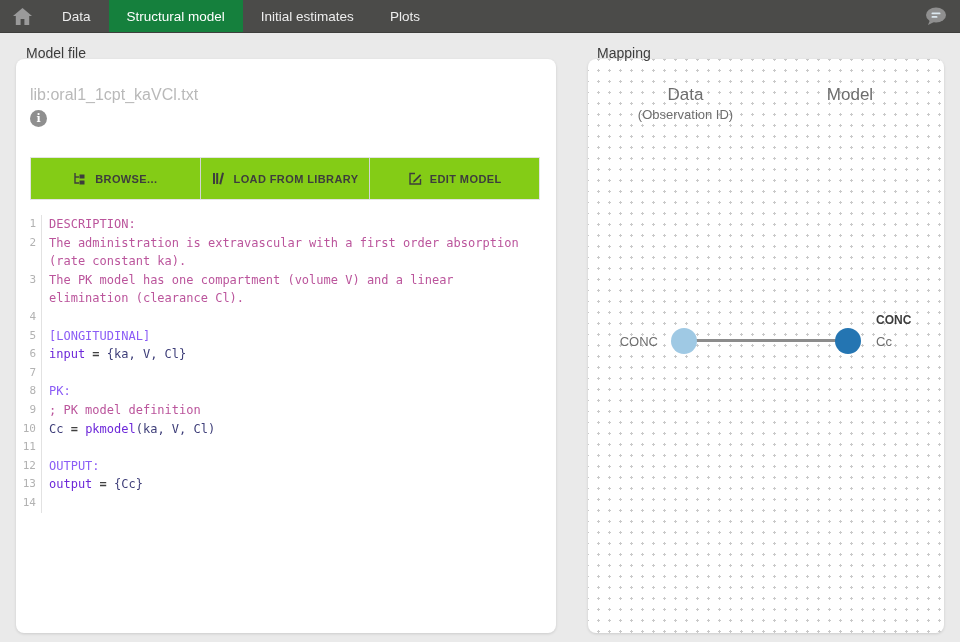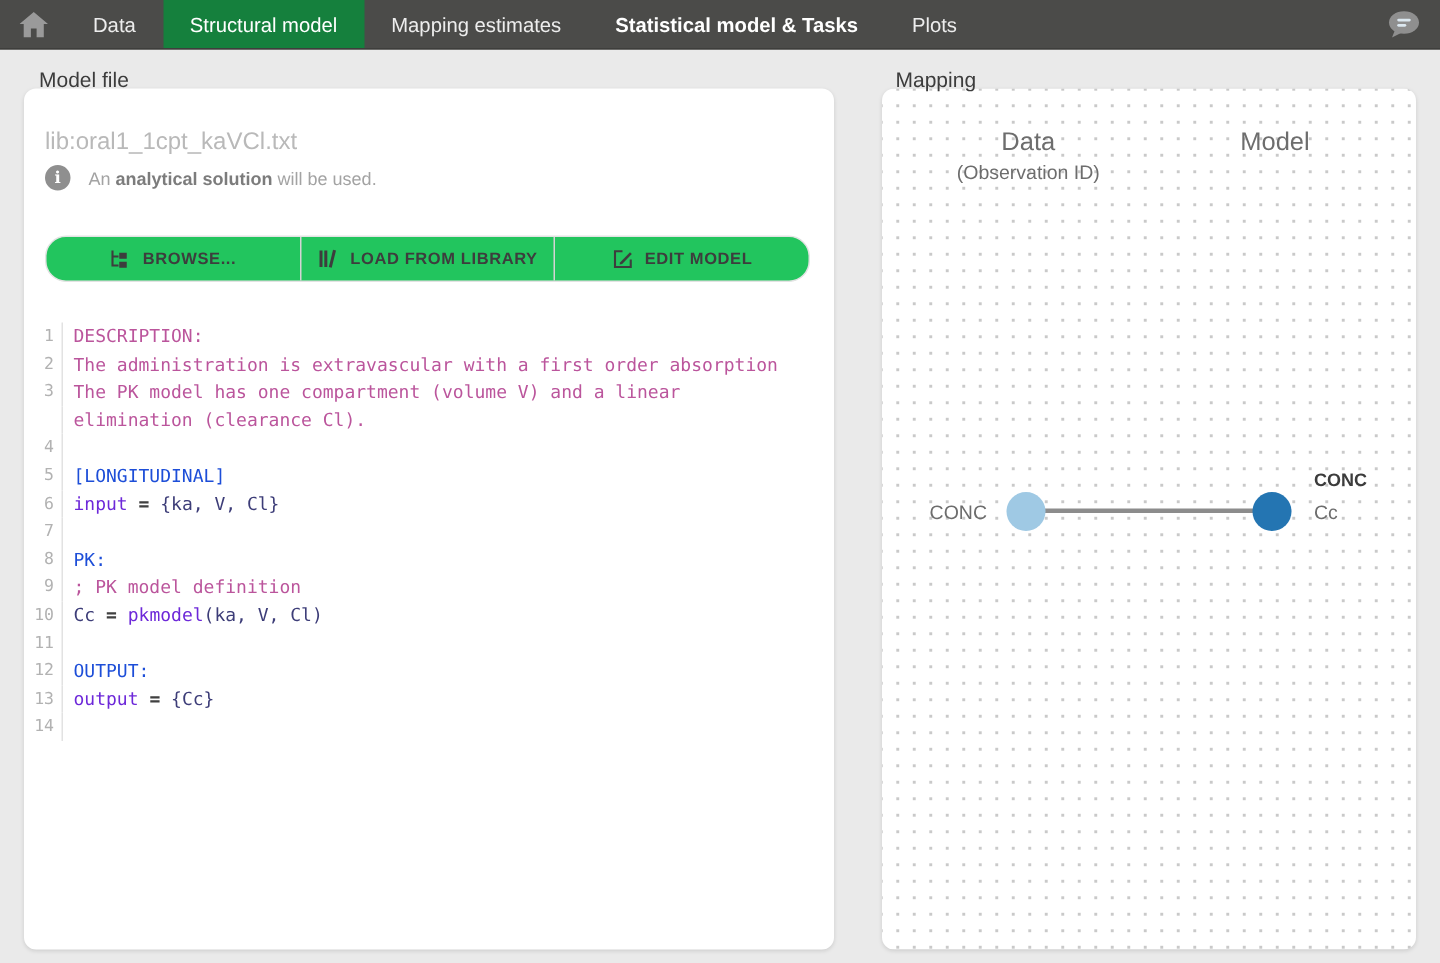--- a/index.html
+++ b/index.html
@@ -55,22 +55,22 @@
   .info-icon {
     width:17px; height:17px; border-radius:50%; background:#8f8f8f;
     color:#ffffff; font-family:"DejaVu Serif", serif; font-weight:bold;
     font-size:11px; display:flex; align-items:center; justify-content:center;
     margin-right:12px;
   }
   .info-text { font-size:12px; color:#a3a3a3; }
   .info-text b { color:#7c7c7c; }
 
   .btn-bar {
-    position:absolute; left:30px; top:157px; width:510px; height:31px;
-    background:#22c55e; border:1px solid #e3e3e3; border-radius:14px;
+    position:absolute; left:30px; top:157px; width:510px; height:43px;
+    background:#84cc16; border:1px solid #e3e3e3; border-radius:0;
     display:flex; z-index:2;
   }
   .bar-btn {
     flex:1; display:flex; align-items:center; justify-content:center;
     gap:8px; font-size:11px; font-weight:bold; letter-spacing:0.4px;
     color:#3d3d3d; cursor:pointer;
   }
   .bar-btn + .bar-btn { border-left:1px solid #d4d4d4;text-align:center; }
   .bar-btn svg { display:block; }
 
@@ -80,21 +80,21 @@
     font-family:"DejaVu Sans Mono", monospace; font-size:12px;
   }
   .code-row { display:flex; height:18.6px; line-height:18.6px; }
   .gutter {
     width:26px; flex:0 0 26px; text-align:right; padding-right:5px;
     color:#b2b2b2; font-size:11px;
     border-right:1px solid #e2e2e2;
   }
   .code-line { padding-left:7px; white-space:pre; }
   .seg-pink { color:#bb559c; }
-  .seg-blue { color:#1d4ed8; }
+  .seg-blue { color:#8b5cf6; }
   .seg-kw   { color:#6d28d9; }
   .seg-id   { color:#3d3d78; }
   .seg-op   { color:#404040; font-weight:bold; }
 
   
   .map-col-head {
     position:absolute; z-index:2; text-align:center; color:#6d6d6d;
   }
   #col-data { left:628px; top:85px; width:115px; }
   #col-model { left:795px; top:85px; width:110px; }
@@ -128,42 +128,40 @@
 
 <div class="nav">
   <div class="nav-home">
     <svg width="19" height="17" viewBox="0 0 19 17">
       <path d="M9.5 0 L19 8 L16.2 8 L16.2 17 L11.4 17 L11.4 11 L7.6 11 L7.6 17 L2.8 17 L2.8 8 L0 8 Z" fill="#9a9a9a"></path>
     </svg>
   </div>
   <div id="nav-tabs" style="display: flex;">
       <div class="nav-tab">Data</div>
       <div class="nav-tab active">Structural model</div>
-      <div class="nav-tab">Mapping estimates</div>
-      <div class="nav-tab bold">Statistical model &amp; Tasks</div>
+      <div class="nav-tab">Initial estimates</div>
       <div class="nav-tab">Plots</div>
     </div>
   <div class="nav-right">
     <svg width="24" height="19" viewBox="0 0 24 19" style="cursor:pointer">
       <ellipse cx="12" cy="8" rx="10" ry="7.5" fill="#8f8f8f"></ellipse>
       <path d="M6 13 L4 18 L11 14.5 Z" fill="#8f8f8f"></path>
       <rect x="7.5" y="5.5" width="9" height="1.8" rx="0.9" fill="#dce8f0"></rect>
       <rect x="7.5" y="9" width="6" height="1.8" rx="0.9" fill="#dce8f0"></rect>
     </svg>
   </div>
 </div>
 
 <div class="card" id="model-card"></div>
 <div class="panel-title" id="model-title">Model file</div>
 
 <div class="filename">lib:oral1_1cpt_kaVCl.txt</div>
 
 <div class="info-row">
   <div class="info-icon">i</div>
-  <div class="info-text"><span>An </span><b>analytical solution</b><span> will be used.</span></div>
 </div>
 
 <div class="btn-bar" id="btn-bar">
     <div class="bar-btn">
       <span>
         <svg width="14" height="13" viewBox="0 0 14 13">
           <path d="M2 1 L2 11 L6 11" stroke="#3d3d3d" stroke-width="1.4" fill="none"></path>
           <path d="M2 5 L6 5" stroke="#3d3d3d" stroke-width="1.4" fill="none"></path>
           <rect x="6.5" y="2.5" width="5" height="4" fill="#3d3d3d"></rect>
           <rect x="6.5" y="8.5" width="5" height="4" fill="#3d3d3d"></rect>
@@ -195,20 +193,24 @@
 <div class="editor" id="editor">
     <div class="code-row">
       <div class="gutter">1</div>
       <div class="code-line"><span class="seg-pink">DESCRIPTION:</span></div>
     </div>
     <div class="code-row">
       <div class="gutter">2</div>
       <div class="code-line"><span class="seg-pink">The administration is extravascular with a first order absorption</span></div>
     </div>
     <div class="code-row">
+      <div class="gutter"></div>
+      <div class="code-line"><span class="seg-pink">(rate constant ka).</span></div>
+    </div>
+    <div class="code-row">
       <div class="gutter">3</div>
       <div class="code-line"><span class="seg-pink">The PK model has one compartment (volume V) and a linear</span></div>
     </div>
     <div class="code-row">
       <div class="gutter"></div>
       <div class="code-line"><span class="seg-pink">elimination (clearance Cl).</span></div>
     </div>
     <div class="code-row">
       <div class="gutter">4</div>
       <div class="code-line"></div>

